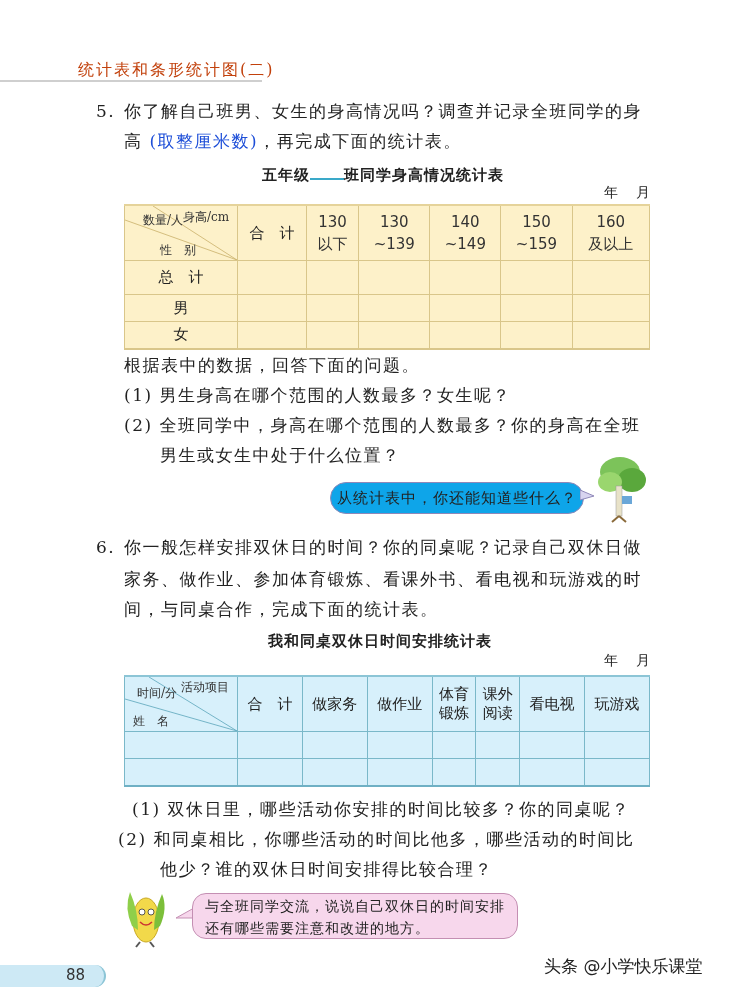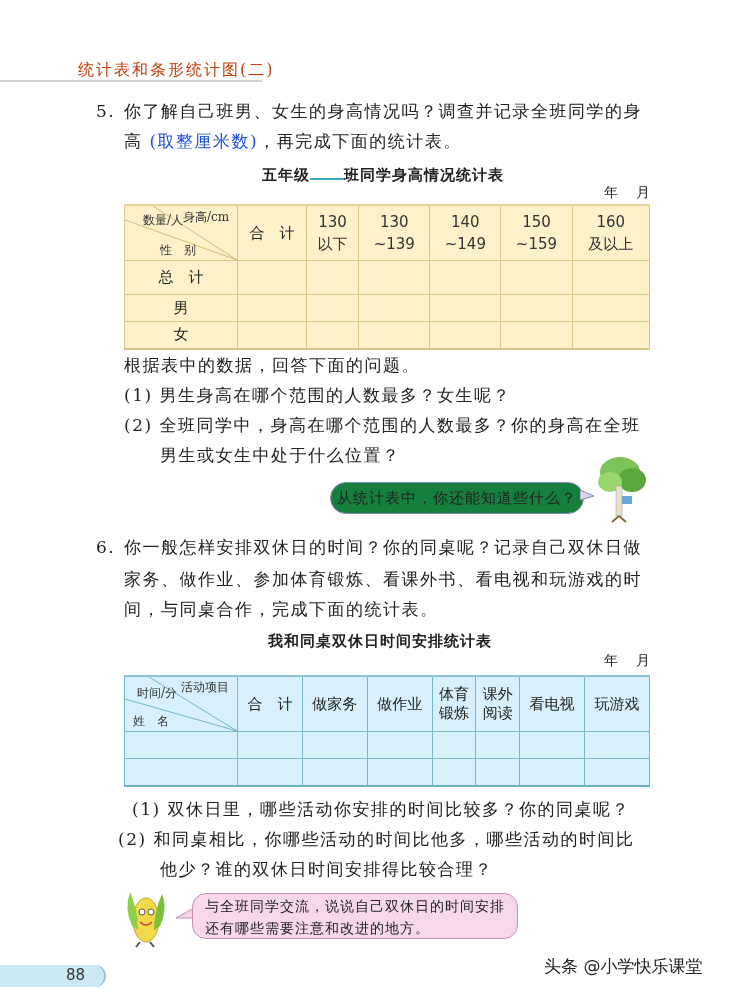--- a/index.html
+++ b/index.html
@@ -16,21 +16,21 @@
   table { border-collapse:collapse; position:absolute; }
   td { text-align:center; vertical-align:middle; font-size:15px; padding:0; }
   .t1 { left:124px; top:204px; width:526px; background:#fdf1c9; border-top:2px solid #e5d39a; border-bottom:2px solid #d9c68a; }
   .t1 td { border:1px solid #d9c68a; border-top:none; }
   .t1 td.hdrnum { font-family:"DejaVu Sans", sans-serif; font-size:15px; line-height:22px; color:#333; }
   .t2 { left:124px; top:675px; width:526px; background:#d7f0fb; border-top:2px solid #8cc5d6; border-bottom:2px solid #6fb0c4; }
   .t2 td { border:1px solid #7ab8c9; border-top:none; }
   .diag { position:relative; }
   .diag svg { position:absolute; left:0; top:0; }
   .diag span { position:absolute; font-size:12px; color:#333; }
-  .bubble1 { left:330px; top:482px; width:252px; height:30px; background:#15803d; border:1px solid #8f88b8; border-radius:16px;
+  .bubble1 { left:330px; top:482px; width:252px; height:30px; background:#0ea5e9; border:1px solid #8f88b8; border-radius:16px;
              font-size:15px; line-height:30px; text-align:center; letter-spacing:1px; }
   .bubble2 { left:192px; top:893px; width:326px; height:46px; background:#f7d7ec; border:1px solid #c48fb3; border-radius:14px;
              font-size:14px; line-height:22px; padding:1px 12px; box-sizing:border-box; letter-spacing:1px; }
   .page-tab { left:0; top:965px; width:104px; height:22px; background:#cde9f5; border-radius:0 12px 12px 0; border-right:2px solid #8cc5d6; }
   .page-num { left:66px; top:966px; font-family:"DejaVu Sans", sans-serif; font-size:15px; color:#333; }
   .watermark { left:544px; top:955px; font-family:"DejaVu Sans", sans-serif; font-size:17px; color:#222; }
 </style>
 </head>
 <body>
 

